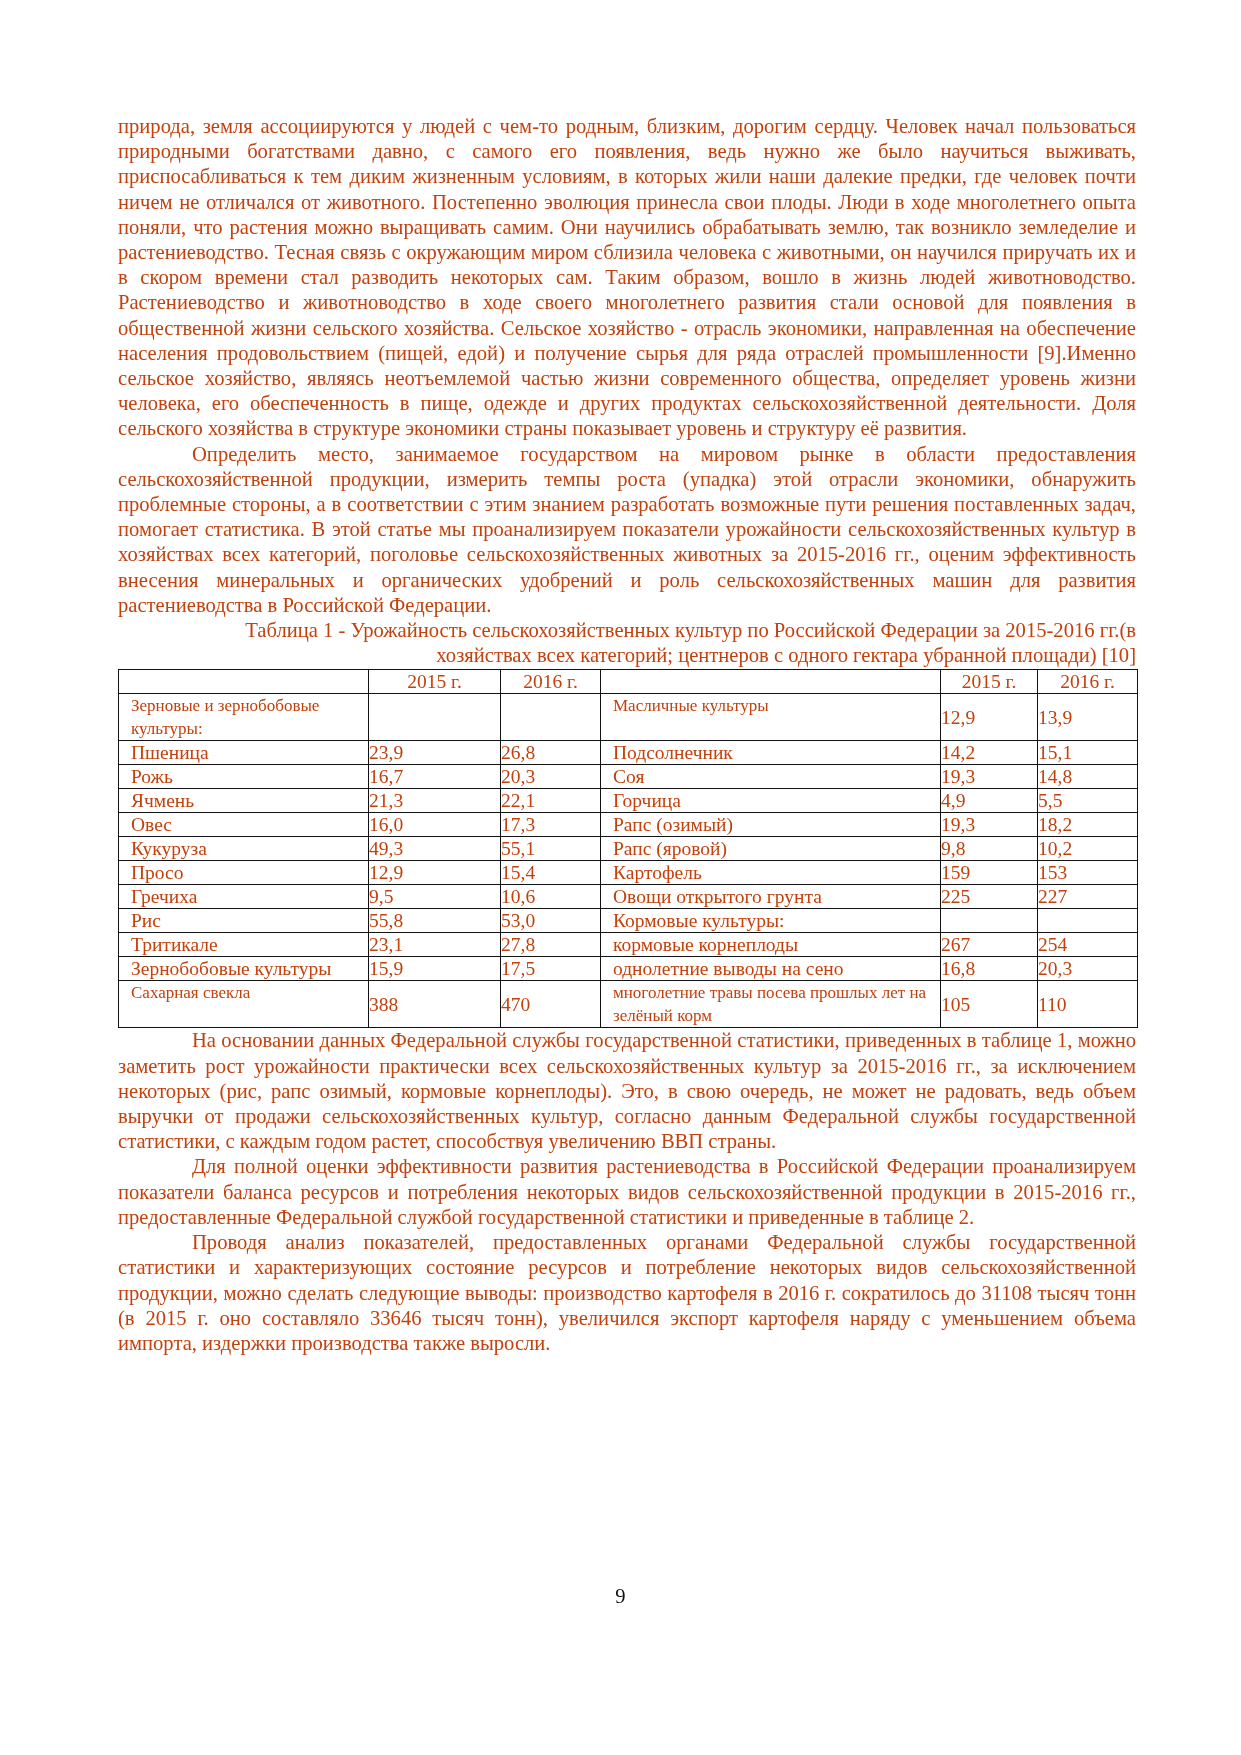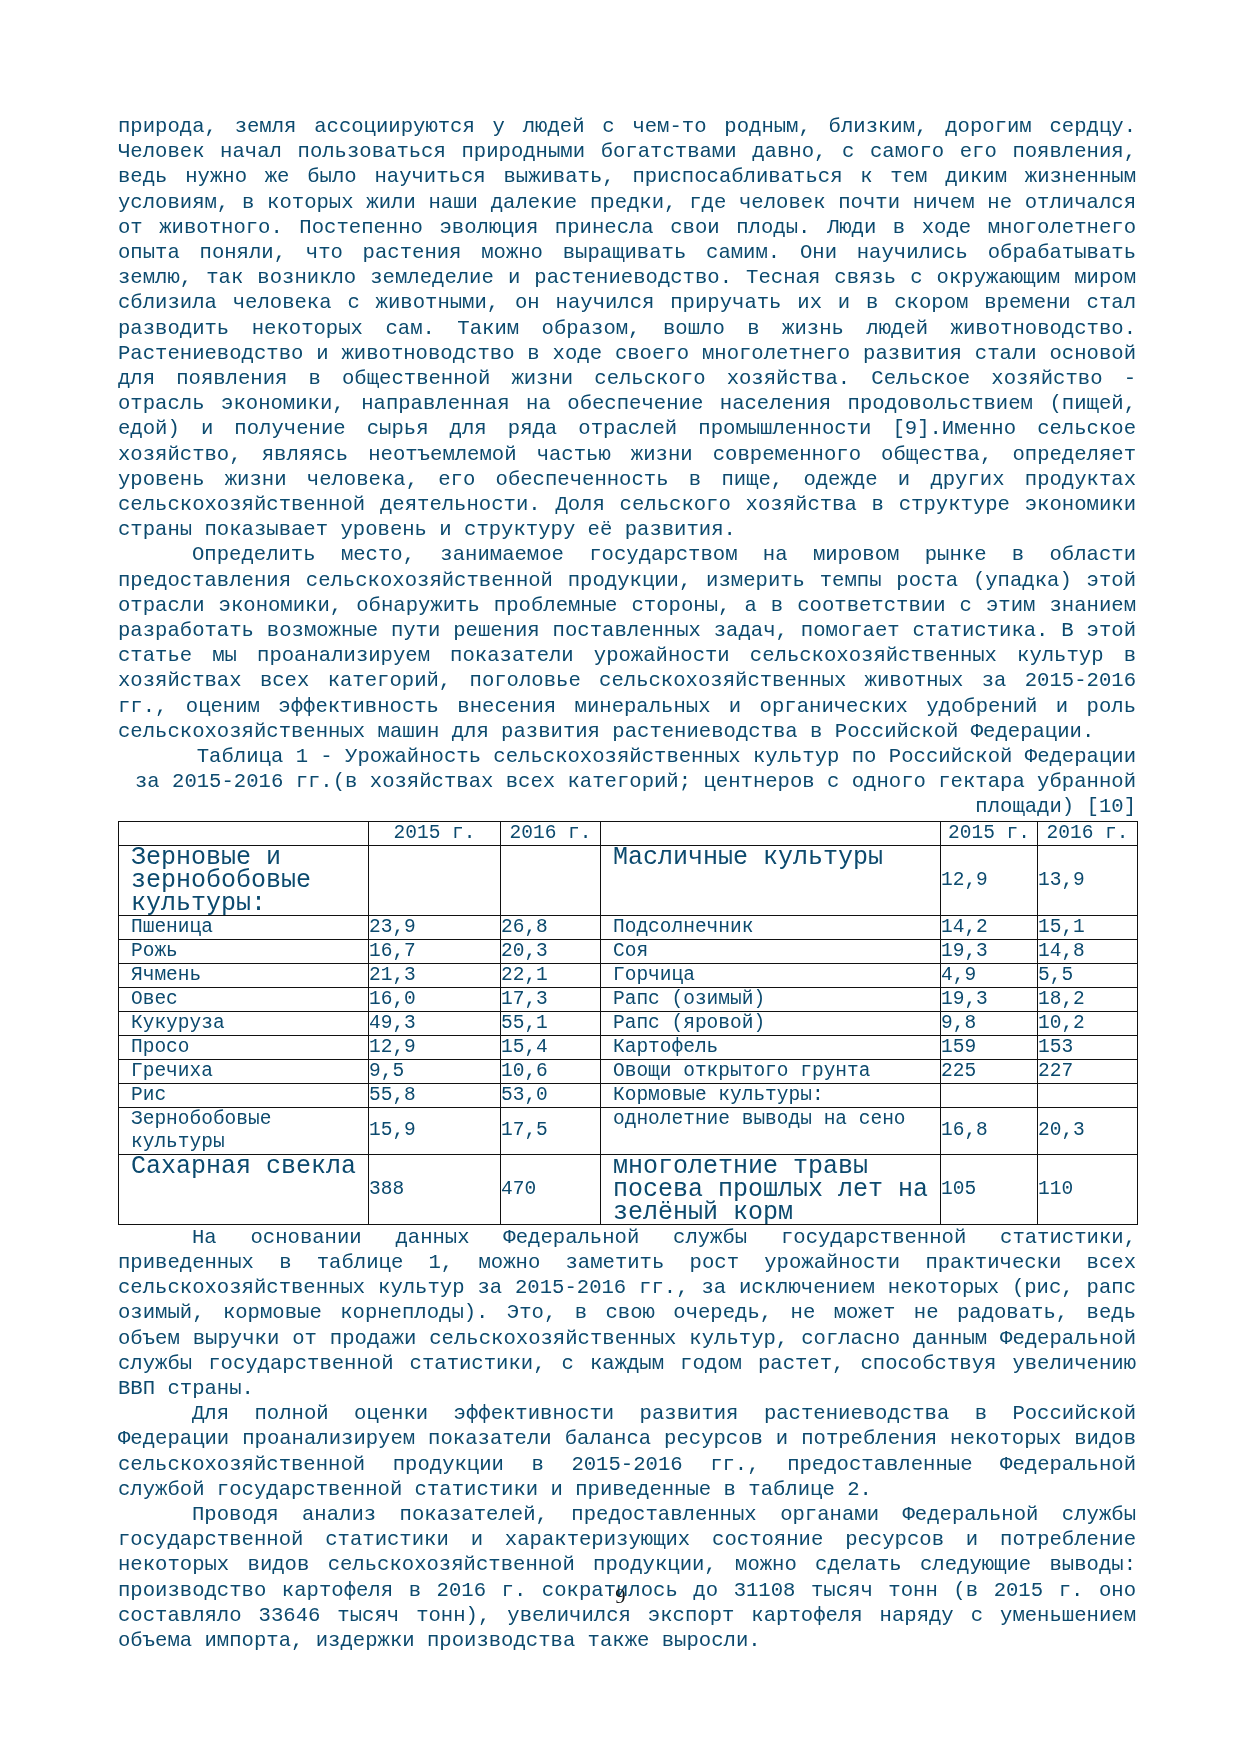--- a/index.html
+++ b/index.html
@@ -1,35 +1,35 @@
 <!DOCTYPE html>
 <html><head>
 <meta charset="utf-8">
 <style>
   html, body { margin: 0; padding: 0; background: #ffffff; }
   body { width: 1241px; height: 1755px; position: relative; overflow: hidden; }
   .page {
     position: absolute; left: 118px; top: 114px; width: 1018px;
-    font-family: Liberation Mono, monospace;
-    font-size: 20.6px; line-height: 25.2px; color: #0c4a6e;
+    font-family: Liberation Serif, serif;
+    font-size: 20.6px; line-height: 25.2px; color: #c2410c;
   }
   p { margin: 0; text-align: justify; }
   p.indent { text-indent: 74px; }
   p.caption { text-indent: 74px; text-align: right; }
   table.yield {
     border-collapse: collapse; width: 1019px; table-layout: fixed;
     font-size: 19.5px; line-height: 23px; margin-top: 1px;
   }
   table.yield td {
     border: 1.3px solid #111; padding: 0 0 0 12px; vertical-align: top;
   }
   table.yield td.num { text-align: left; padding: 0; vertical-align: middle; }
   table.yield tr.hdr td { text-align: center; padding: 0; height: 22px; }
   table.yield tr.two td { height: 46px; }
-  table.yield td.lbl2 { font-size: 25px; line-height: 23px; }
+  table.yield td.lbl2 { font-size: 17px; line-height: 23px; }
   .page-number {
     position: absolute; top: 1585px; left: 0; width: 1241px; text-align: center;
     font-family: "Liberation Serif", "DejaVu Serif", serif; font-size: 20.6px; color: #111;
   }
 </style>
 </head>
 <body>
 
 <div class="page">
   <p>природа, земля ассоциируются у людей с чем-то родным, близким, дорогим сердцу. Человек начал пользоваться природными богатствами давно, с самого его появления, ведь нужно же было научиться выживать, приспосабливаться к тем диким жизненным условиям, в которых жили наши далекие предки, где человек почти ничем не отличался от животного. Постепенно эволюция принесла свои плоды. Люди в ходе многолетнего опыта поняли, что растения можно выращивать самим. Они научились обрабатывать землю, так возникло земледелие и растениеводство. Тесная связь с окружающим миром сблизила человека с животными, он научился приручать их и в скором времени стал разводить некоторых сам. Таким образом, вошло в жизнь людей животноводство. Растениеводство и животноводство в ходе своего многолетнего развития стали основой для появления в общественной жизни сельского хозяйства. Сельское хозяйство - отрасль экономики, направленная на обеспечение населения продовольствием (пищей, едой) и получение сырья для ряда отраслей промышленности [9].Именно сельское хозяйство, являясь неотъемлемой частью жизни современного общества, определяет уровень жизни человека, его обеспеченность в пище, одежде и других продуктах сельскохозяйственной деятельности. Доля сельского хозяйства в структуре экономики страны показывает уровень и структуру её развития.</p>
@@ -121,20 +121,28 @@
         </tr>
         <tr>
           <td>Рис</td>
           <td class="num">55,8</td>
           <td class="num">53,0</td>
           <td>Кормовые культуры:</td>
           <td class="num"></td>
           <td class="num"></td>
         </tr>
         <tr>
+          <td>Тритикале</td>
+          <td class="num">23,1</td>
+          <td class="num">27,8</td>
+          <td>кормовые корнеплоды</td>
+          <td class="num">267</td>
+          <td class="num">254</td>
+        </tr>
+        <tr>
           <td>Зернобобовые культуры</td>
           <td class="num">15,9</td>
           <td class="num">17,5</td>
           <td>однолетние выводы на сено</td>
           <td class="num">16,8</td>
           <td class="num">20,3</td>
         </tr>
         <tr class="two">
           <td class="lbl2">Сахарная свекла</td>
           <td class="num">388</td>

